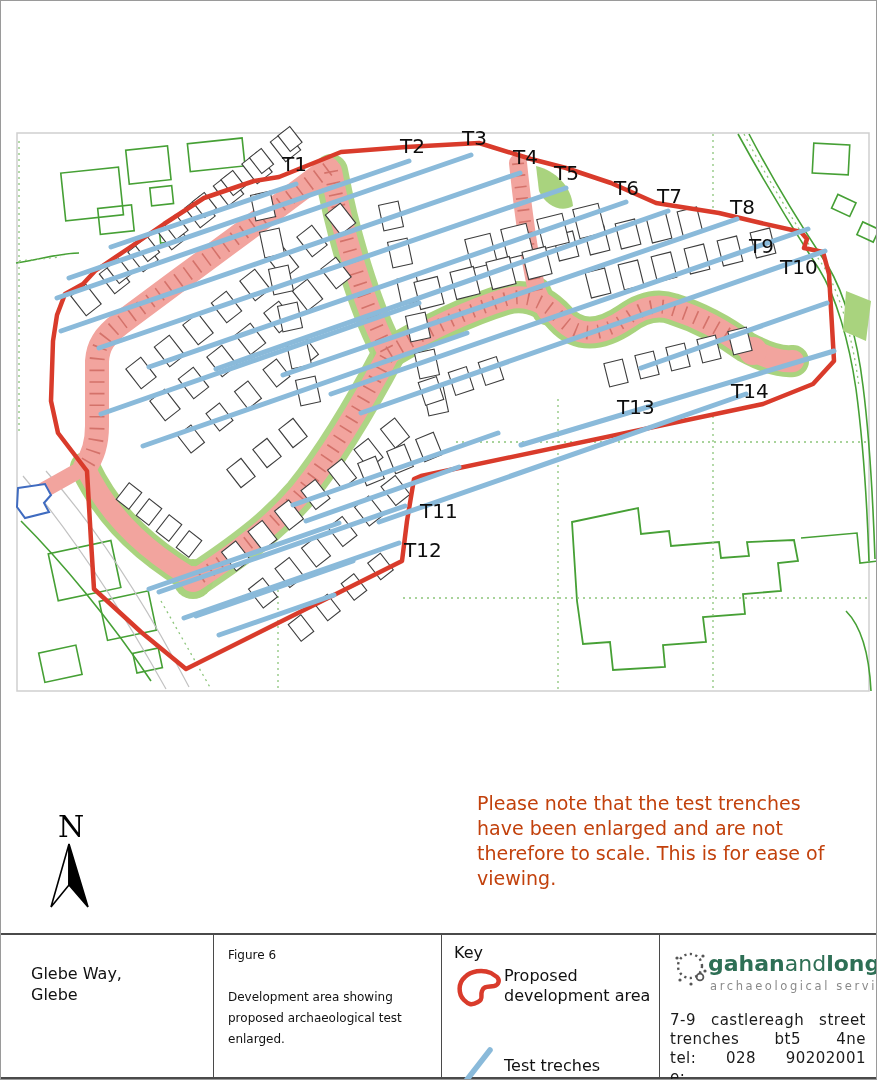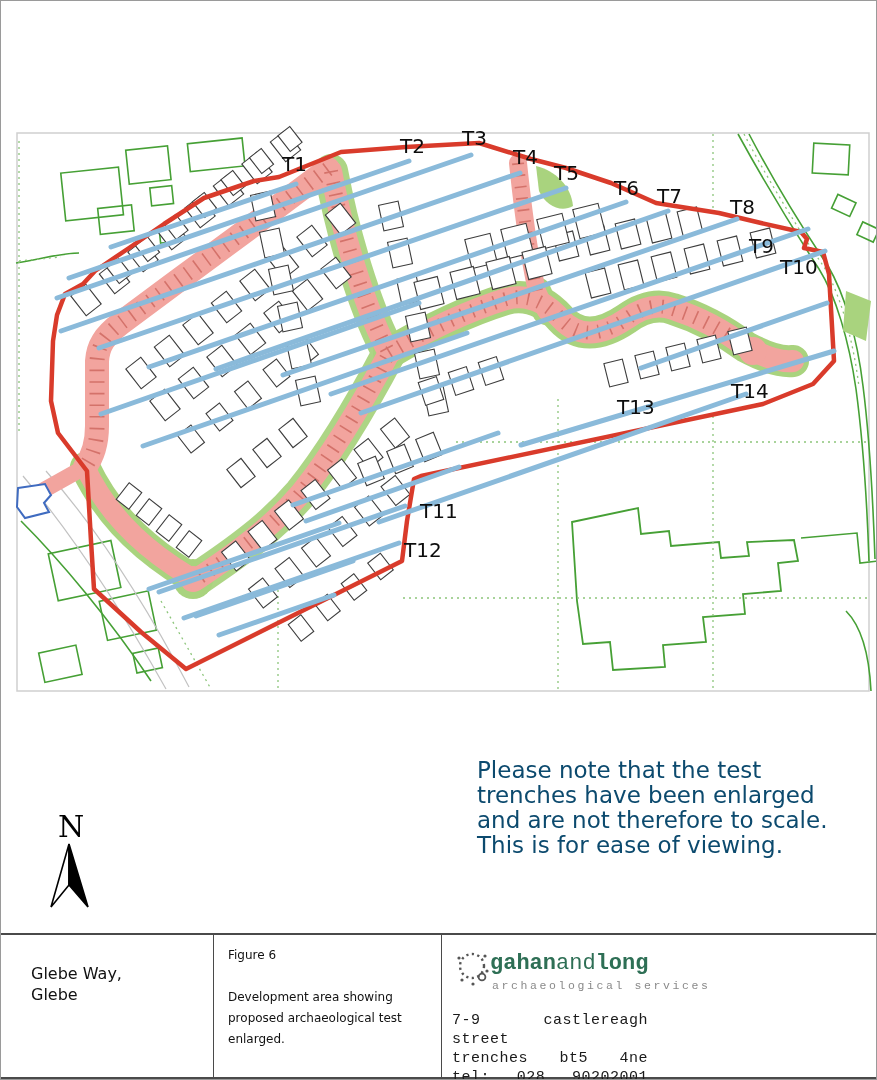--- a/index.html
+++ b/index.html
@@ -4,35 +4,35 @@
 <style>
   html,body{margin:0;padding:0;background:#fff;}
   .page{
     position:relative;width:877px;height:1080px;
     background:#ffffff;border:1px solid #9a9a9a;box-sizing:border-box;
     font-family:"DejaVu Sans","Liberation Sans",sans-serif;color:#111;
     overflow:hidden;
   }
   #map-svg{position:absolute;left:0;top:0;}
   .note-text{
-    position:absolute;left:476px;top:757px;width:366px;
-    font-size:23px;line-height:25px;color:#0c4a6e;
+    position:absolute;left:476px;top:790px;width:366px;
+    font-size:19px;line-height:25px;color:#c2410c;
   }
   
   .title-block{
     position:absolute;left:0;right:0;top:932px;height:146px;
     border-top:2px solid #4a4a4a;border-bottom:2px solid #4a4a4a;
     display:flex;box-sizing:border-box;background:#fff;
   }
   .tb-cell{position:relative;box-sizing:border-box;height:100%;}
   .tb-cell + .tb-cell{border-left:1.5px solid #4a4a4a;}
   .cell-project{width:212px;padding:28px 0 0 30px;font-size:16px;line-height:21px;}
   .cell-figure{width:228px;padding:10px 0 4px 14px;font-size:12px;line-height:21px;}
   .cell-key{width:218px;padding:8px 0 0 12px;font-size:16px;}
-  .cell-company{flex:1;padding:8px 20px 0 10px;font-family:Liberation Mono, monospace;}
+  .cell-company{flex:1;padding:8px 10px 0 10px;}
   .fig-number{margin-bottom:21px;}
   .key-title{margin-bottom:2px;}
   .key-item{position:relative;min-height:46px;}
   .key-label{position:absolute;left:50px;font-size:16px;line-height:20px;}
   .key-sym{position:absolute;left:2px;top:2px;}
   .logo-row{position:relative;height:62px;}
   .logo-icon{position:absolute;left:4px;top:6px;}
   .logo-text{position:absolute;left:38px;top:8px;font-size:22px;color:#2e6f55;letter-spacing:0px;white-space:nowrap;}
   .logo-bold{font-weight:bold;}
   .logo-tagline{position:absolute;left:40px;top:36px;font-size:11.5px;letter-spacing:2.6px;color:#8a8a8a;white-space:nowrap;}
@@ -297,20 +297,35 @@
     <div class="tb-cell cell-project">
       <div>Glebe Way,</div>
       <div>Glebe</div>
     </div>
 
     <div class="tb-cell cell-figure">
       <div class="fig-number">Figure 6</div>
       <div>Development area showing proposed archaeological test enlarged.</div>
     </div>
 
+    <div class="tb-cell cell-key">
+      <div class="key-title">Key</div>
+      <div class="key-item" style="height:58px;">
+        <svg class="key-sym" width="46" height="42" viewBox="0 0 46 42">
+          <path d="M8,34 C2,28 2,17 9,11 C15,5 26,3 35,7 L41,11 C44,14 43,19 38,20 C31,21 28,20 26,25 C24,30 28,33 22,36 C15,40 12,38 8,34 Z" fill="none" stroke="#d93b2b" stroke-width="4.5" stroke-linejoin="round"></path>
+        </svg>
+        <div class="key-label" style="top:2px;">Proposed development area</div>
+      </div>
+      <div class="key-item" style="margin-top:22px;height:48px;">
+        <svg class="key-sym" width="46" height="44" viewBox="0 0 46 44">
+          <line x1="6" y1="40" x2="34" y2="4" stroke="#8abada" stroke-width="5.5" stroke-linecap="round"></line>
+        </svg>
+        <div class="key-label" style="top:12px;">Test treches</div>
+      </div>
+    </div>
 
     <div class="tb-cell cell-company">
       <div class="logo-row">
         <svg class="logo-icon" width="34" height="40" viewBox="0 0 34 40">
           <g fill="#555">
             <circle cx="16" cy="17" r="12" fill="none" stroke="#555" stroke-width="2.4" stroke-dasharray="2.2,3.4"></circle>
             <circle cx="3" cy="9" r="1.6"></circle>
               <circle cx="29" cy="7" r="1.6"></circle>
             <circle cx="31" cy="22" r="1.6"></circle>
               <circle cx="6" cy="31" r="1.6"></circle>

